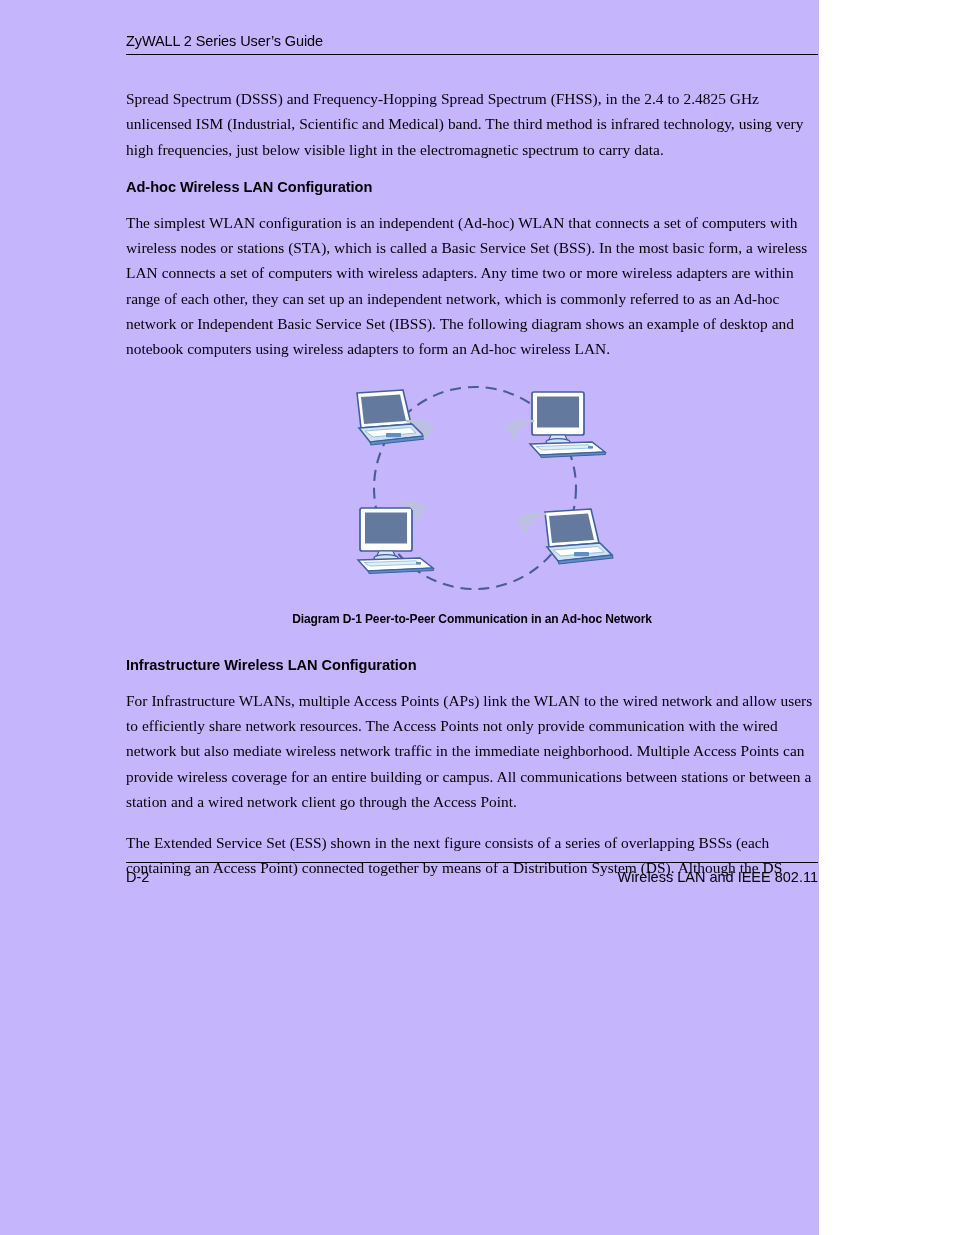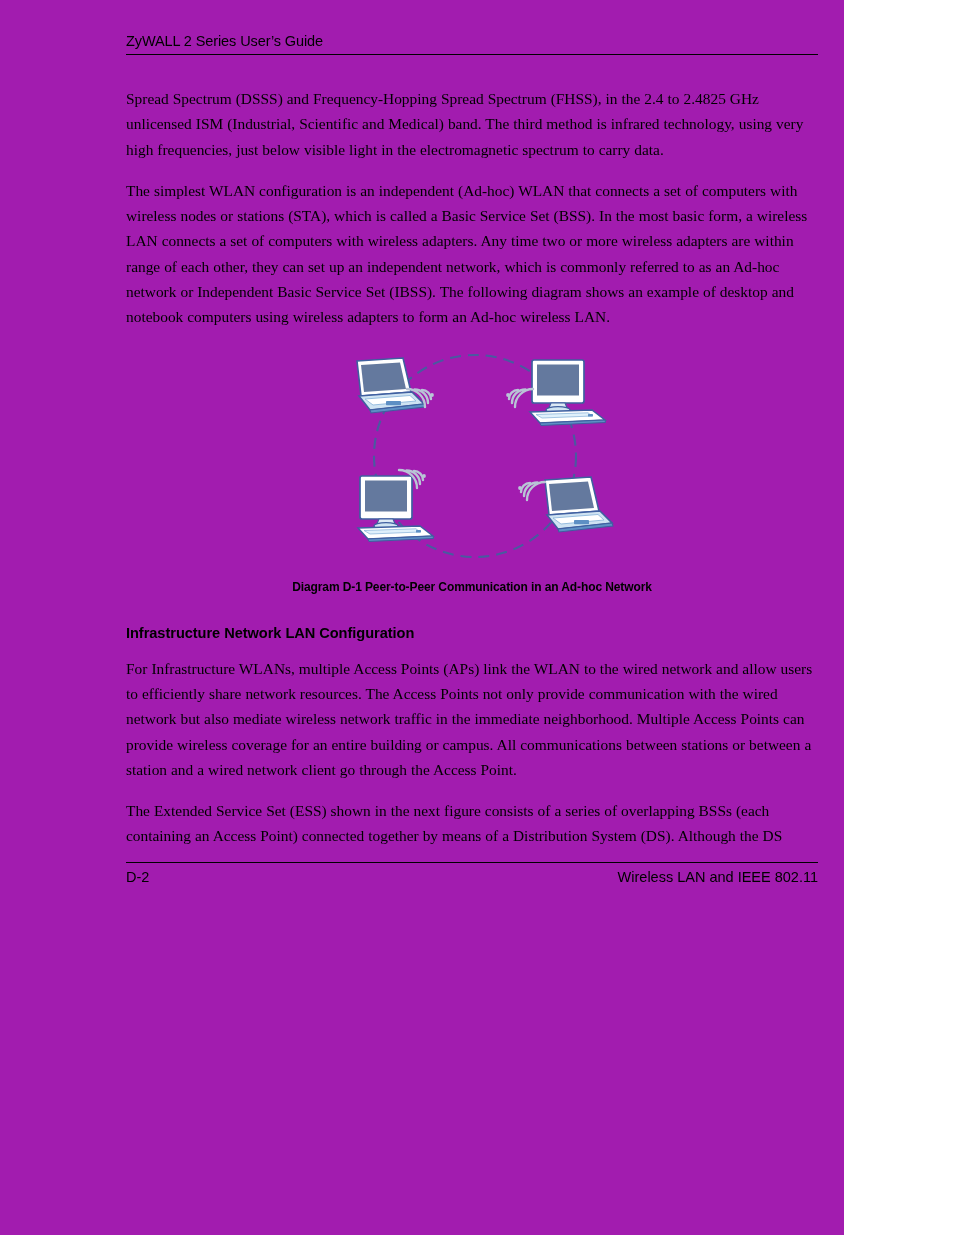--- a/index.html
+++ b/index.html
@@ -15,22 +15,21 @@
     color: #000000;
     overflow: hidden;
   }
 
   .page {
     position: absolute;
     left: 0;
     top: 0;
     width: 819px;
     height: 1235px;
-    background: #a21caf;
-    padding-left: 25px;
+    background: #c4b5fd;
   }
 
   
   .header {
     position: absolute;
     left: 126px;
     top: 32px;
     width: 692px;
   }
   .header-title {
@@ -151,20 +150,21 @@
 
   <div class="header">
     <div class="header-title">ZyWALL 2 Series User’s Guide</div>
     <hr class="header-rule">
   </div>
 
   <div class="content">
 
     <p class="body-text">Spread Spectrum (DSSS) and Frequency-Hopping Spread Spectrum (FHSS), in the 2.4 to 2.4825 GHz unlicensed ISM (Industrial, Scientific and Medical) band. The third method is infrared technology, using very high frequencies, just below visible light in the electromagnetic spectrum to carry data.</p>
 
+    <h3 class="section-heading">Ad-hoc Wireless LAN Configuration</h3>
 
     <p class="body-text">The simplest WLAN configuration is an independent (Ad-hoc) WLAN that connects a set of computers with wireless nodes or stations (STA), which is called a Basic Service Set (BSS). In the most basic form, a wireless LAN connects a set of computers with wireless adapters. Any time two or more wireless adapters are within range of each other, they can set up an independent network, which is commonly referred to as an Ad-hoc network or Independent Basic Service Set (IBSS). The following diagram shows an example of desktop and notebook computers using wireless adapters to form an Ad-hoc wireless LAN.</p>
 
     <div class="figure-block">
       <div class="figure-canvas">
 
         <svg class="diagram-svg" width="692" height="222" viewBox="0 0 692 222">
 
           <circle cx="349" cy="110" r="101" fill="none" stroke="#4a5aa0" stroke-width="2.1" stroke-dasharray="11 7" stroke-linecap="butt"></circle>
 
@@ -240,21 +240,21 @@
             <path d="M401,154 a18,18 0 0 1 18,-18" stroke-width="2.4"></path>
             <circle cx="394" cy="142" r="1.9" fill="#b9c4d6" stroke="none"></circle>
           </g>
         </svg>
 
       </div>
 
       <div class="figure-caption">Diagram D-1 Peer-to-Peer Communication in an Ad-hoc Network</div>
     </div>
 
-    <h3 class="section-heading" style="margin-top:30px;">Infrastructure Network LAN Configuration</h3>
+    <h3 class="section-heading" style="margin-top:30px;">Infrastructure Wireless LAN Configuration</h3>
 
     <p class="body-text">For Infrastructure WLANs, multiple Access Points (APs) link the WLAN to the wired network and allow users to efficiently share network resources. The Access Points not only provide communication with the wired network but also mediate wireless network traffic in the immediate neighborhood. Multiple Access Points can provide wireless coverage for an entire building or campus. All communications between stations or between a station and a wired network client go through the Access Point.</p>
 
     <p class="body-text">The Extended Service Set (ESS) shown in the next figure consists of a series of overlapping BSSs (each containing an Access Point) connected together by means of a Distribution System (DS). Although the DS</p>
   </div>
 
   <div class="footer">
     <hr class="footer-rule">
     <div class="footer-row">
       <div class="footer-left">D-2</div>

